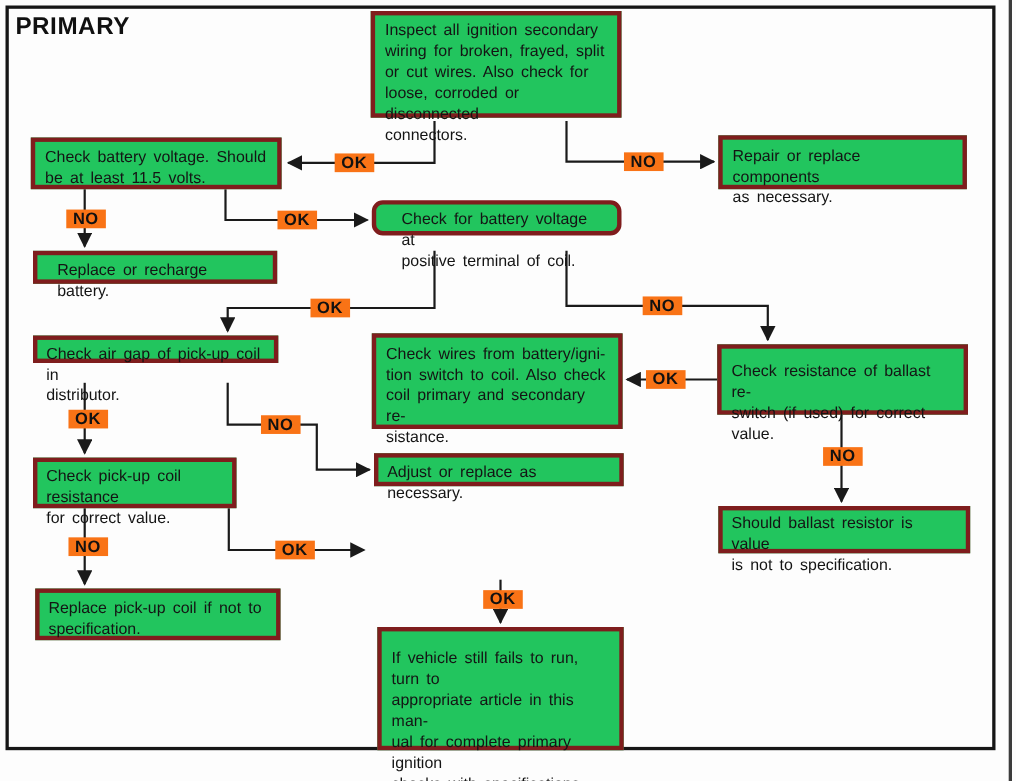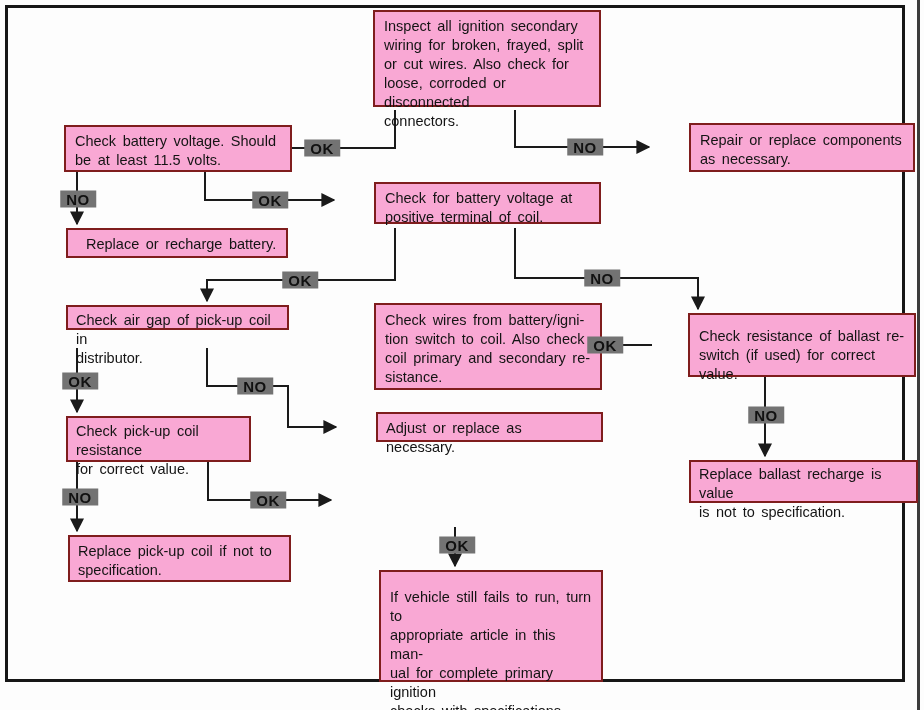--- a/index.html
+++ b/index.html
@@ -13,35 +13,34 @@
     border:3px solid #161616;background:transparent;
   }
   .scan-edge{
     position:absolute;left:917px;top:0;width:3px;height:710px;background:#3c3c3c;
   }
   .page-title{
     position:absolute;left:14px;top:11px;font-size:22px;font-weight:700;
     letter-spacing:0.5px;color:#101010;
   }
   .node{
-    position:absolute;border:2px solid #7f1d1d;background:#f9a8d4;
+    position:absolute;border:4px solid #7f1d1d;background:#22c55e;
     font-size:14.5px;line-height:19px;white-space:pre-line;word-spacing:2.5px;
     color:#141414;
-    margin-left:36px;
   }
   svg.wires{position:absolute;left:0;top:0;}
   .lbl{
-    position:absolute;transform:translate(-50%,-50%);background:#737373;
+    position:absolute;transform:translate(-50%,-50%);background:#f97316;
     padding:0 6px;font-size:15px;font-weight:700;letter-spacing:0.5px;color:#111;
   }
   
   .n1{left:337px;top:10px;width:228px;height:97px;padding:5px 9px;}
   .n2{left:28px;top:125px;width:228px;height:47px;padding:5px 9px;}
   .n3{left:653px;top:123px;width:226px;height:49px;padding:6px 9px;}
-  .n4{left:338px;top:182px;width:227px;height:42px;padding:5px 9px;}
+  .n4{left:338px;top:182px;width:227px;height:32px;padding:5px 23px;border-radius:10px;}
   .n5{left:30px;top:228px;width:222px;height:30px;padding:5px 8px 5px 18px;}
   .n6{left:30px;top:305px;width:223px;height:25px;padding:4px 8px;}
   .n7{left:338px;top:303px;width:228px;height:87px;padding:6px 9px;}
   .n8{left:652px;top:313px;width:228px;height:64px;padding:12px 9px;}
   .n9{left:340px;top:412px;width:227px;height:30px;padding:5px 8px;}
   .n10{left:30px;top:416px;width:185px;height:46px;padding:4px 8px;}
   .n11{left:653px;top:460px;width:229px;height:43px;padding:3px 8px;}
   .n12{left:340px;top:482px;width:227px;height:45px;padding:4px 9px;}
   .n13{left:32px;top:535px;width:223px;height:47px;padding:5px 8px;}
   .n14{left:343px;top:570px;width:224px;height:112px;padding:16px 9px;}
@@ -55,20 +54,21 @@
   .l13{left:457px;top:545px;}
 </style>
 </head>
 <body>
 
 <div class="stage">
 
   <div class="frame"></div>
   <div class="scan-edge"></div>
 
+  <div class="page-title">PRIMARY</div>
 
   <svg class="wires" width="924" height="710" viewBox="0 0 924 710">
     <defs>
       <marker id="arr" viewBox="0 0 10 10" refX="9" refY="5" markerWidth="7" markerHeight="7" orient="auto-start-reverse">
         <path d="M0,0 L10,5 L0,10 z" fill="#1a1a1a"></path>
       </marker>
     </defs>
     <g fill="none" stroke="#1a1a1a" stroke-width="2">
       <path d="M395,110 L395,148 L262,148" marker-end="url(#arr)"></path>
       <path d="M515,110 L515,147 L649,147" marker-end="url(#arr)"></path>
@@ -102,21 +102,21 @@
 distributor.</div>
   <div class="node n7">Check wires from battery/igni-
 tion switch to coil. Also check
 coil primary and secondary re-
 sistance.</div>
   <div class="node n8">Check resistance of ballast re-
 switch (if used) for correct value.</div>
   <div class="node n9">Adjust or replace as necessary.</div>
   <div class="node n10">Check pick-up coil resistance
 for correct value.</div>
-  <div class="node n11">Replace ballast recharge is value
+  <div class="node n11">Should ballast resistor is value
 is not to specification.</div>
   <div class="node n14">If vehicle still fails to run, turn to
 appropriate article in this man-
 ual for complete primary ignition
 checks with specifications.</div>
   <div class="node n13">Replace pick-up coil if not to
 specification.</div>
 
   <div class="lbl l1">OK</div>
   <div class="lbl l2">NO</div>

